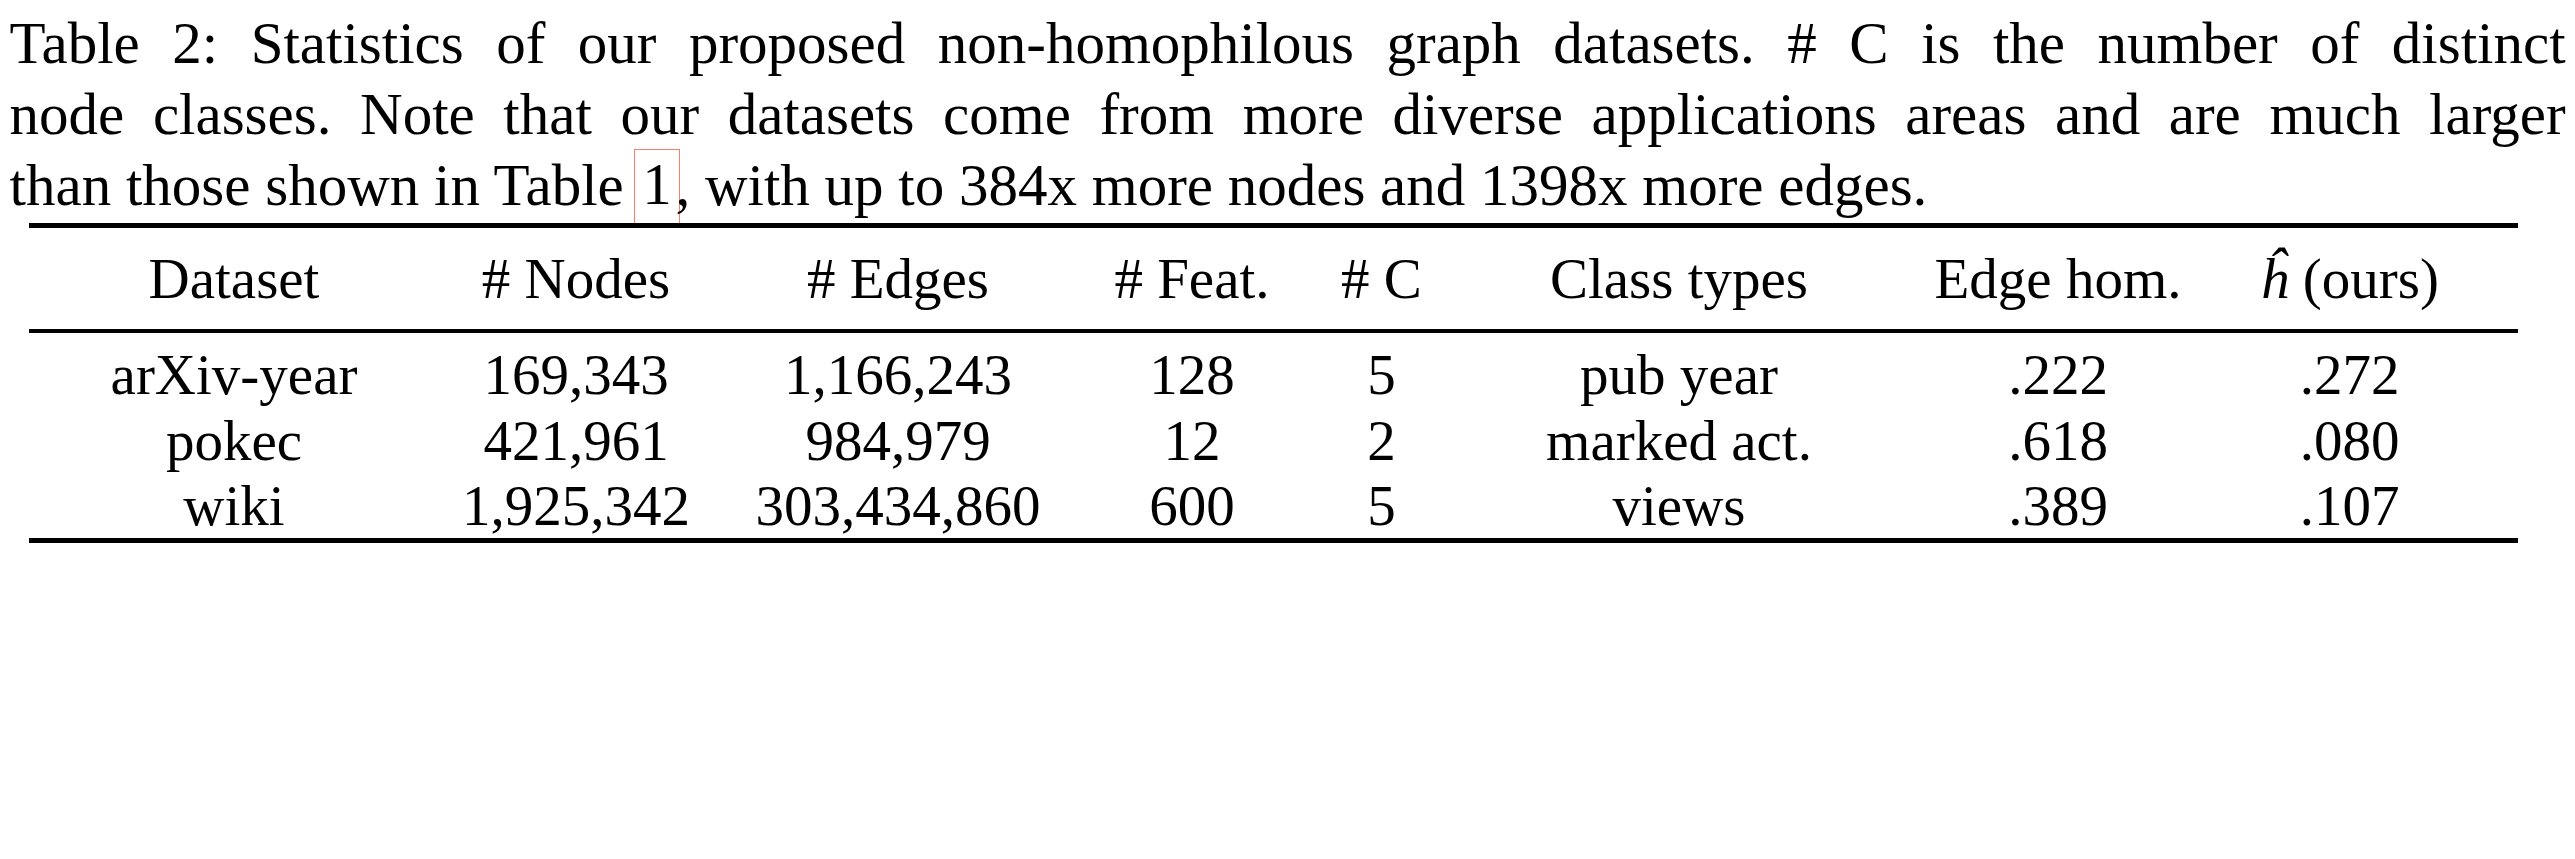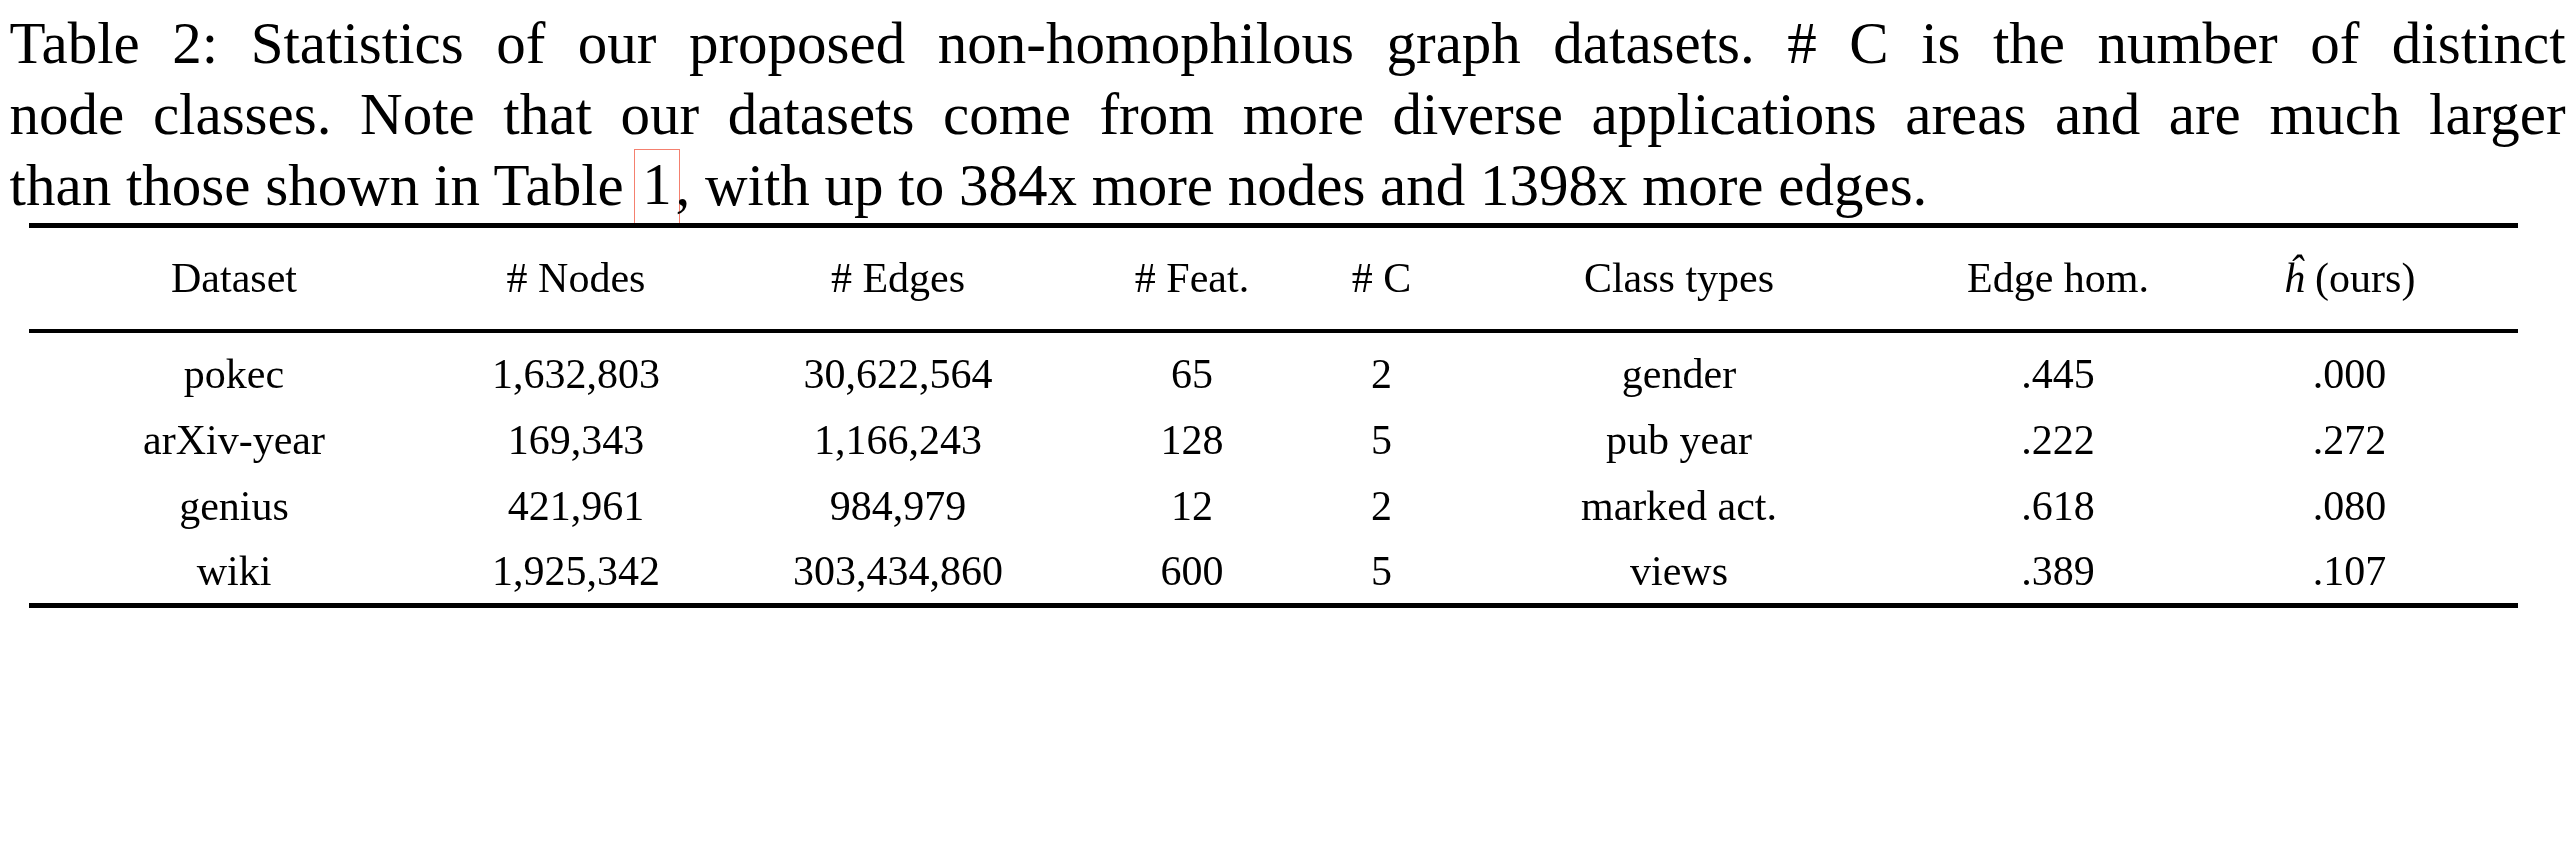--- a/index.html
+++ b/index.html
@@ -40,21 +40,21 @@
   
   table.stats {
     position: absolute;
     left: 29px;
     top: 223px;
     width: 2489px;
     border-collapse: collapse;
     table-layout: fixed;
     border-top: 5.3px solid #000;
     border-bottom: 5.3px solid #000;
-    font-size: 42px;
+    font-size: 57px;
   }
   table.stats th, table.stats td {
     padding: 0;
     font-weight: normal;
     vertical-align: middle;
     overflow: visible;
     white-space: nowrap;
   }
   thead tr { height: 105px; }
   thead th { border-bottom: 4.3px solid #000; }
@@ -103,41 +103,31 @@
       <td></td>
         <td></td>
         <td></td>
         <td></td>
         <td></td>
         <td></td>
         <td></td>
         <td></td>
     </tr>
     <tr class="data-row">
-      <td class="al-c">pokec</td>
-      <td class="al-r">1,632,803</td>
-      <td class="al-r">30,622,564</td>
-      <td class="al-r">65</td>
-      <td class="al-r">2</td>
-      <td class="al-r">gender</td>
-      <td class="al-r">.445</td>
-      <td class="al-r">.000</td>
-    </tr>
-    <tr class="data-row">
       <td class="al-c">arXiv-year</td>
       <td class="al-r">169,343</td>
       <td class="al-r">1,166,243</td>
       <td class="al-r">128</td>
       <td class="al-r">5</td>
       <td class="al-r">pub year</td>
       <td class="al-r">.222</td>
       <td class="al-r">.272</td>
     </tr>
     <tr class="data-row">
-      <td class="al-c">genius</td>
+      <td class="al-c">pokec</td>
       <td class="al-r">421,961</td>
       <td class="al-r">984,979</td>
       <td class="al-r">12</td>
       <td class="al-r">2</td>
       <td class="al-r">marked act.</td>
       <td class="al-r">.618</td>
       <td class="al-r">.080</td>
     </tr>
     <tr class="data-row">
       <td class="al-c">wiki</td>

